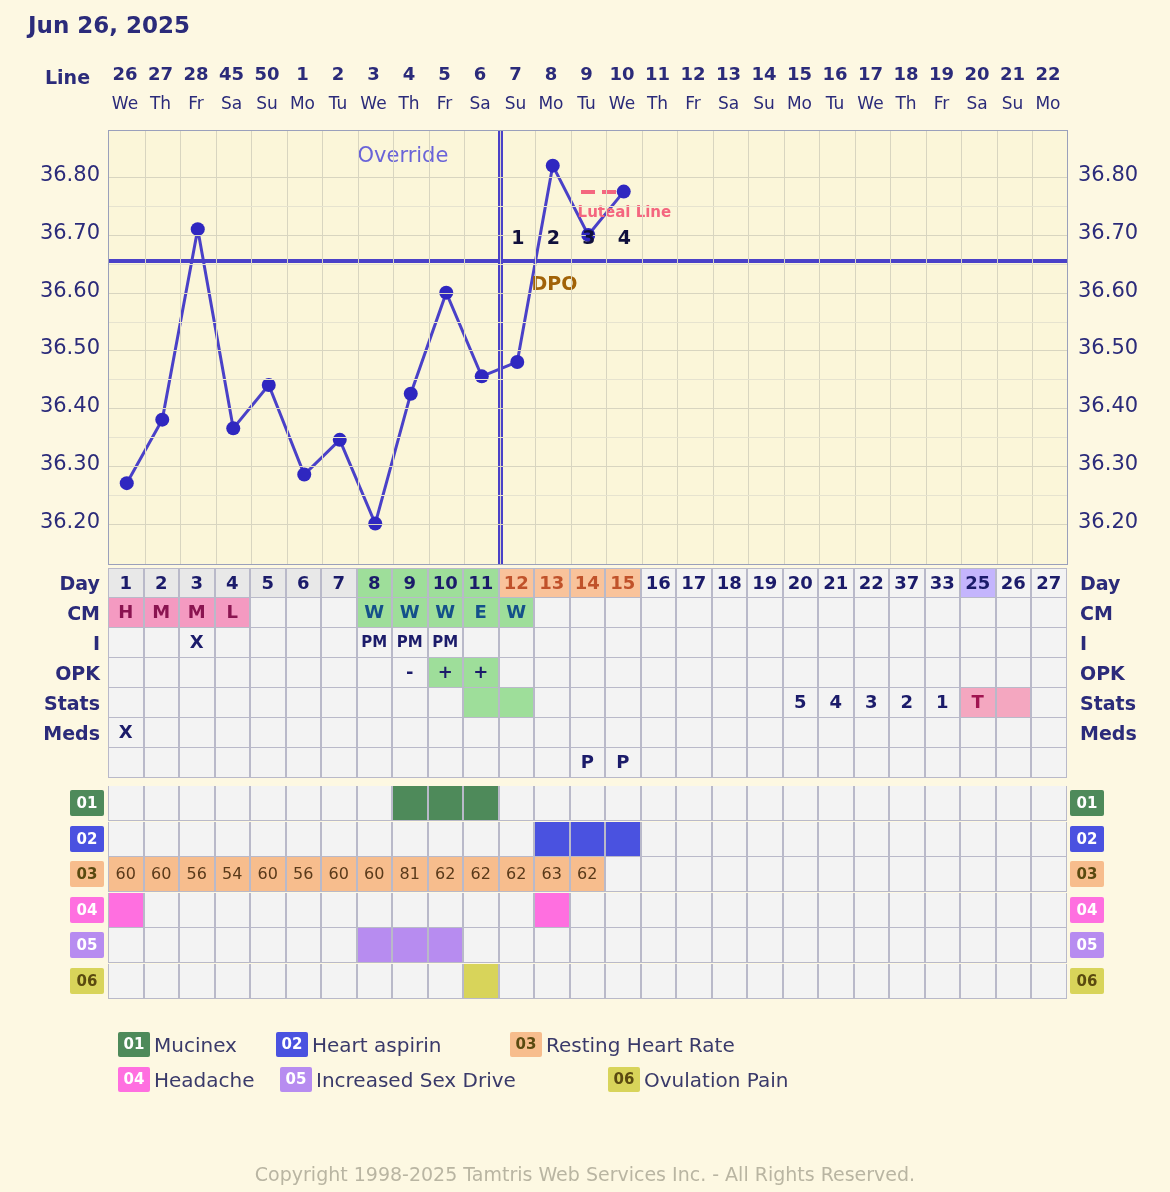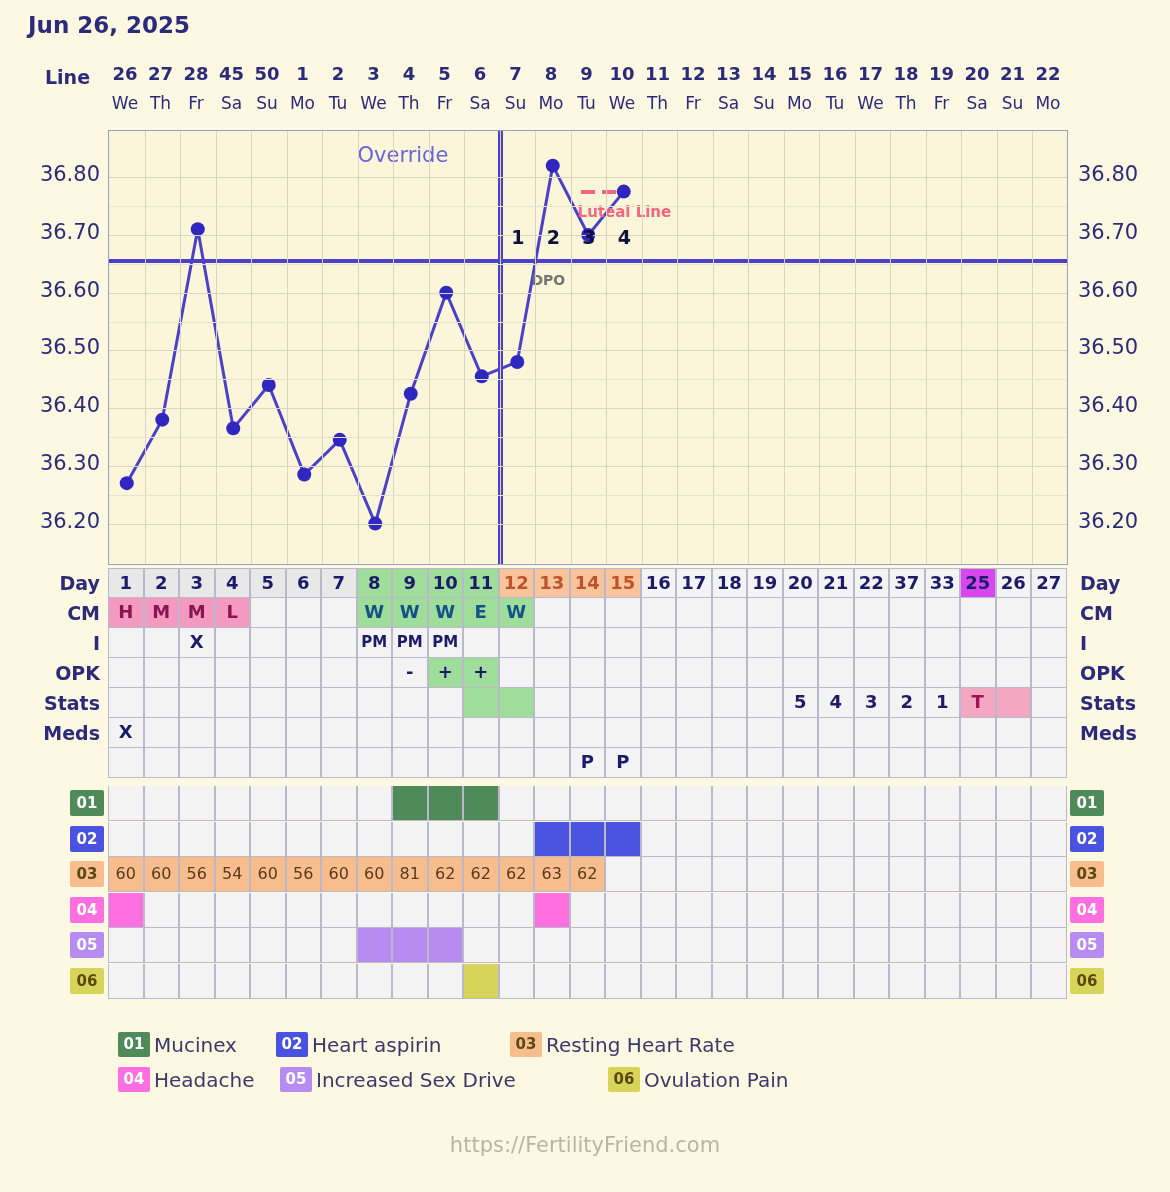--- a/index.html
+++ b/index.html
@@ -47,21 +47,21 @@
   .ylabels-l span,.ylabels-r span{position:absolute;display:block;width:100px;text-align:right;}
   .ylabels-r span{text-align:left;}
 
   .covline{position:absolute;left:0;width:100%;height:4px;background:#4a41c8;}
   .ovline{position:absolute;top:0;width:5px;height:100%;background:#4a41c8;}
 
   .override{
     position:absolute;font-size:21px;color:#6a64d8;
   }
   .dpo{
-    position:absolute;font-size:14px;font-weight:bold;color:#737373;
+    position:absolute;font-size:19px;font-weight:bold;color:#a16207;
   }
   .dpo-num{
     position:absolute;font-size:19px;font-weight:bold;color:#10103c;
   }
   .luteal{
     position:absolute;font-size:15px;font-weight:bold;color:#f4667f;
   }
   .lutdash{position:absolute;height:4px;background:#f4667f;}
 
   
@@ -281,21 +281,21 @@
         <div class="cell" style="left: 497px; border-left: 1px solid rgb(185, 185, 201); border-top: 1px solid rgb(185, 185, 201); background: rgb(249, 195, 155); color: rgb(192, 82, 42);">15</div>
         <div class="cell" style="left: 532.5px; border-left: 1px solid rgb(185, 185, 201); border-top: 1px solid rgb(185, 185, 201); background: rgb(243, 243, 243);">16</div>
         <div class="cell" style="left: 568px; border-left: 1px solid rgb(185, 185, 201); border-top: 1px solid rgb(185, 185, 201); background: rgb(243, 243, 243);">17</div>
         <div class="cell" style="left: 603.5px; border-left: 1px solid rgb(185, 185, 201); border-top: 1px solid rgb(185, 185, 201); background: rgb(243, 243, 243);">18</div>
         <div class="cell" style="left: 639px; border-left: 1px solid rgb(185, 185, 201); border-top: 1px solid rgb(185, 185, 201); background: rgb(243, 243, 243);">19</div>
         <div class="cell" style="left: 674.5px; border-left: 1px solid rgb(185, 185, 201); border-top: 1px solid rgb(185, 185, 201); background: rgb(243, 243, 243);">20</div>
         <div class="cell" style="left: 710px; border-left: 1px solid rgb(185, 185, 201); border-top: 1px solid rgb(185, 185, 201); background: rgb(243, 243, 243);">21</div>
         <div class="cell" style="left: 745.5px; border-left: 1px solid rgb(185, 185, 201); border-top: 1px solid rgb(185, 185, 201); background: rgb(243, 243, 243);">22</div>
         <div class="cell" style="left: 781px; border-left: 1px solid rgb(185, 185, 201); border-top: 1px solid rgb(185, 185, 201); background: rgb(243, 243, 243);">37</div>
         <div class="cell" style="left: 816.5px; border-left: 1px solid rgb(185, 185, 201); border-top: 1px solid rgb(185, 185, 201); background: rgb(243, 243, 243);">33</div>
-        <div class="cell" style="left: 852px; border-left: 1px solid rgb(185, 185, 201); border-top: 1px solid rgb(185, 185, 201); background: #d946ef;">25</div>
+        <div class="cell" style="left: 852px; border-left: 1px solid rgb(185, 185, 201); border-top: 1px solid rgb(185, 185, 201); background: #c4b5fd;">25</div>
         <div class="cell" style="left: 887.5px; border-left: 1px solid rgb(185, 185, 201); border-top: 1px solid rgb(185, 185, 201); background: rgb(243, 243, 243);">26</div>
         <div class="cell" style="left: 923px; border-left: 1px solid rgb(185, 185, 201); border-top: 1px solid rgb(185, 185, 201); background: rgb(243, 243, 243);">27</div>
       </div>
       <div class="rowlabel" style="left: -108px; top: 4px;">Day</div>
       <div class="rowlabel-r" style="left: 972px; top: 4px;">Day</div>
       <div class="trow" style="top: 30px;">
         <div class="cell" style="left: 0px; border-left: 1px solid rgb(185, 185, 201); background: rgb(244, 154, 193); color: rgb(138, 20, 80);">H</div>
         <div class="cell" style="left: 35.5px; border-left: 1px solid rgb(185, 185, 201); background: rgb(244, 154, 193); color: rgb(138, 20, 80);">M</div>
         <div class="cell" style="left: 71px; border-left: 1px solid rgb(185, 185, 201); background: rgb(244, 154, 193); color: rgb(138, 20, 80);">M</div>
         <div class="cell" style="left: 106.5px; border-left: 1px solid rgb(185, 185, 201); background: rgb(244, 154, 193); color: rgb(138, 20, 80);">L</div>
@@ -674,14 +674,14 @@
       <div class="lg-chip" style="left: 402px; top: 0px; background: rgb(247, 189, 141); color: rgb(90, 74, 16);">03</div>
       <div class="lg-item" style="left: 438px; top: 1px;">Resting Heart Rate</div>
       <div class="lg-chip" style="left: 10px; top: 35px; background: rgb(255, 111, 224);">04</div>
       <div class="lg-item" style="left: 46px; top: 36px;">Headache</div>
       <div class="lg-chip" style="left: 172px; top: 35px; background: rgb(183, 140, 240);">05</div>
       <div class="lg-item" style="left: 208px; top: 36px;">Increased Sex Drive</div>
       <div class="lg-chip" style="left: 500px; top: 35px; background: rgb(216, 212, 90); color: rgb(90, 74, 16);">06</div>
       <div class="lg-item" style="left: 536px; top: 36px;">Ovulation Pain</div>
     </div>
 
-  <div class="foot1">https://FertilityFriend.com</div>
+  <div class="foot2">Copyright 1998-2025 Tamtris Web Services Inc. - All Rights Reserved.</div>
 </div>
 
 </body></html>

